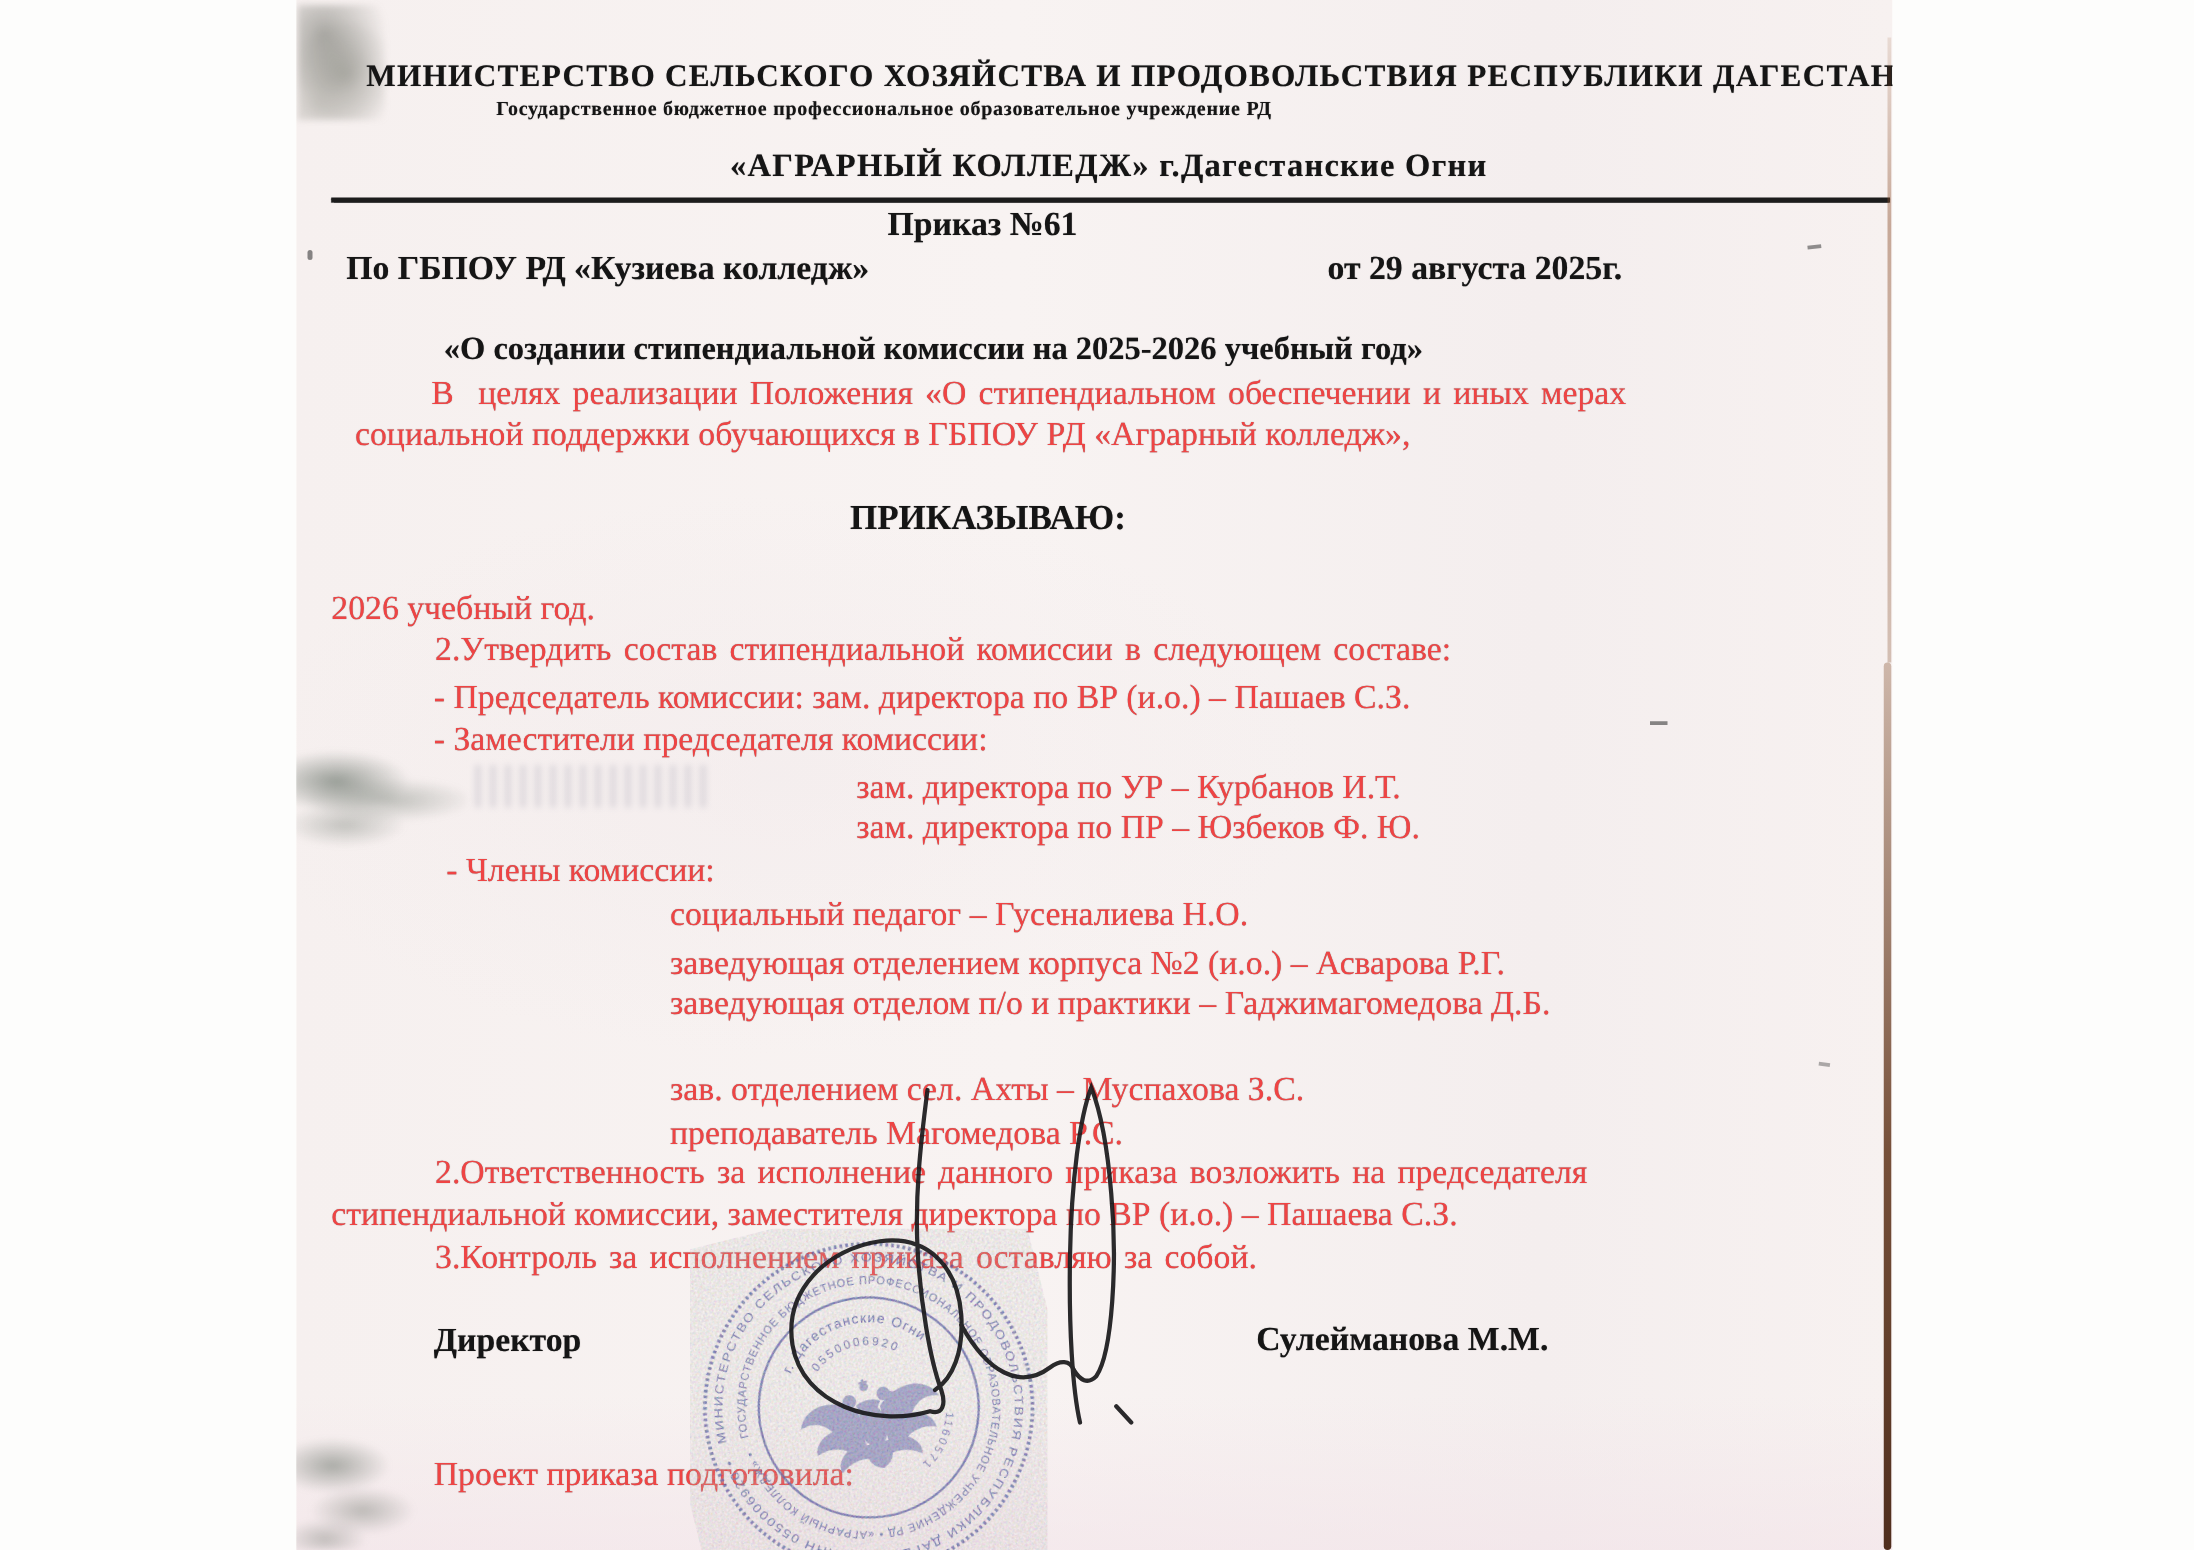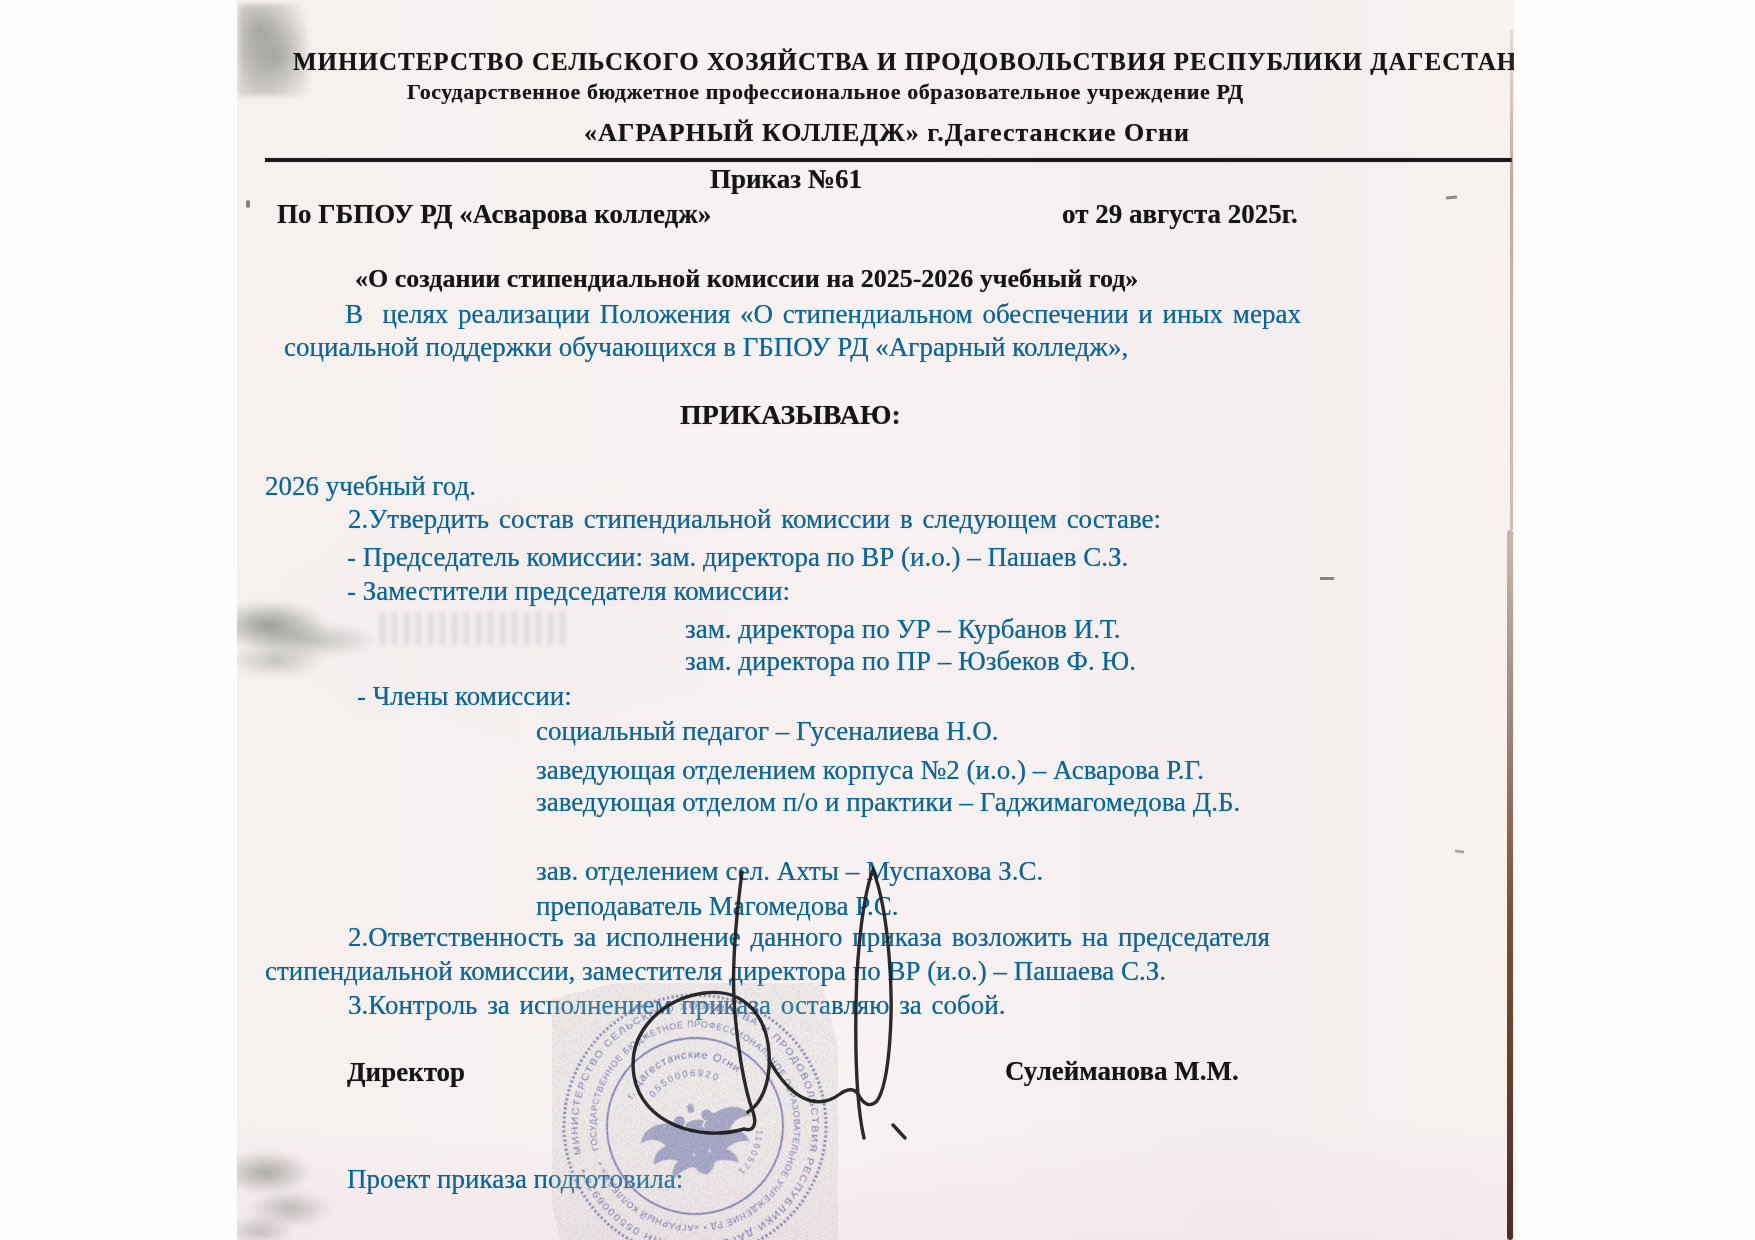--- a/index.html
+++ b/index.html
@@ -9,21 +9,21 @@
 
   
   #page{position:absolute;left:237px;top:0;width:1277px;height:1240px;
     background:
       linear-gradient(0deg, rgba(242,226,232,.55), rgba(242,226,232,0) 10%),
       radial-gradient(ellipse 620px 320px at 30% 50%, rgba(238,228,231,.30), rgba(238,228,231,0) 70%),
       linear-gradient(90deg,#f6f0ef,#f8f3f2 45%,#f4eeee 78%,#f7f1f0);}
 
   
   .ln{position:absolute;font-family:"Liberation Serif",serif;font-size:27px;
-      color:#0369a1;white-space:pre;text-shadow:0 0 .7px rgba(30,30,30,.55);
+      color:#ef4444;white-space:pre;text-shadow:0 0 .7px rgba(30,30,30,.55);
       line-height:1.15;}
   .b{font-weight:700;color:#151515;}
   .para{word-spacing:3px;}
 
   .rule{position:absolute;background:#1c1c1c;box-shadow:0 0 .8px rgba(0,0,0,.6);}
 
   
   .smudge{position:absolute;filter:blur(2.5px);}
   .mark{position:absolute;background:#3a3a3a;opacity:.55;}
 
@@ -55,27 +55,27 @@
                          radial-gradient(ellipse 70% 25% at 55% 60%,rgba(110,120,110,.4),rgba(110,120,110,0) 70%),
                          radial-gradient(ellipse 50% 25% at 30% 80%,rgba(100,110,100,.35),rgba(100,110,100,0) 70%);"></div>
   <div class="smudge" style="left:380px;top:612px;width:190px;height:34px;opacity:.20;
               background:repeating-linear-gradient(90deg,#7a7a92 0 5px,transparent 5px 12px);"></div>
   <div class="smudge" style="left:224px;top:1150px;width:120px;height:90px;
               background:radial-gradient(ellipse 55% 35% at 35% 25%,rgba(95,105,95,.5),rgba(95,105,95,0) 70%),
                          radial-gradient(ellipse 50% 30% at 55% 65%,rgba(105,112,102,.4),rgba(105,112,102,0) 70%),
                          radial-gradient(ellipse 40% 25% at 30% 90%,rgba(100,108,98,.35),rgba(100,108,98,0) 70%);"></div>
 
   <div class="ln b" style="left:293px;top:48px;font-size:25px;letter-spacing:1px;">МИНИСТЕРСТВО СЕЛЬСКОГО ХОЗЯЙСТВА И ПРОДОВОЛЬСТВИЯ РЕСПУБЛИКИ ДАГЕСТАН</div>
-  <div class="ln b" style="left:407px;top:79px;font-size:22px;letter-spacing:.6px;">Государственное бюджетное профессиональное образовательное учреждение РД</div>
+  <div class="ln b" style="left:397px;top:79px;font-size:16px;letter-spacing:.6px;">Государственное бюджетное профессиональное образовательное учреждение РД</div>
   <div class="ln b" style="left:584px;top:106px;font-size:26px;letter-spacing:1px;margin-top:12px;">«АГРАРНЫЙ КОЛЛЕДЖ» г.Дагестанские Огни</div>
 
   <div class="rule" style="left:265px;top:158px;width:1247px;height:4px;"></div>
 
   <div class="ln b" style="left:710px;top:164px;">Приказ №61</div>
-  <div class="ln b" style="left:277px;top:199px;">По ГБПОУ РД «Асварова колледж»</div>
+  <div class="ln b" style="left:277px;top:199px;">По ГБПОУ РД «Кузиева колледж»</div>
   <div class="ln b" style="left:1062px;top:199px;">от 29 августа 2025г.</div>
 
   <div class="ln b" style="left:355px;top:264px;font-size:26px;">«О создании стипендиальной комиссии на 2025-2026 учебный год»</div>
   <div class="ln para" style="left:345px;top:299px;">В  целях реализации Положения «О стипендиальном обеспечении и иных мерах</div>
   <div class="ln" style="left:284px;top:332px;">социальной поддержки обучающихся в ГБПОУ РД «Аграрный колледж»,</div>
 
   <div class="ln b" style="left:680px;top:399px;font-size:28px;">ПРИКАЗЫВАЮ:</div>
 
   <div class="ln" style="left:265px;top:471px;">2026 учебный год.</div>
   <div class="ln para" style="left:348px;top:504px;">2.Утвердить состав стипендиальной комиссии в следующем составе:</div>

